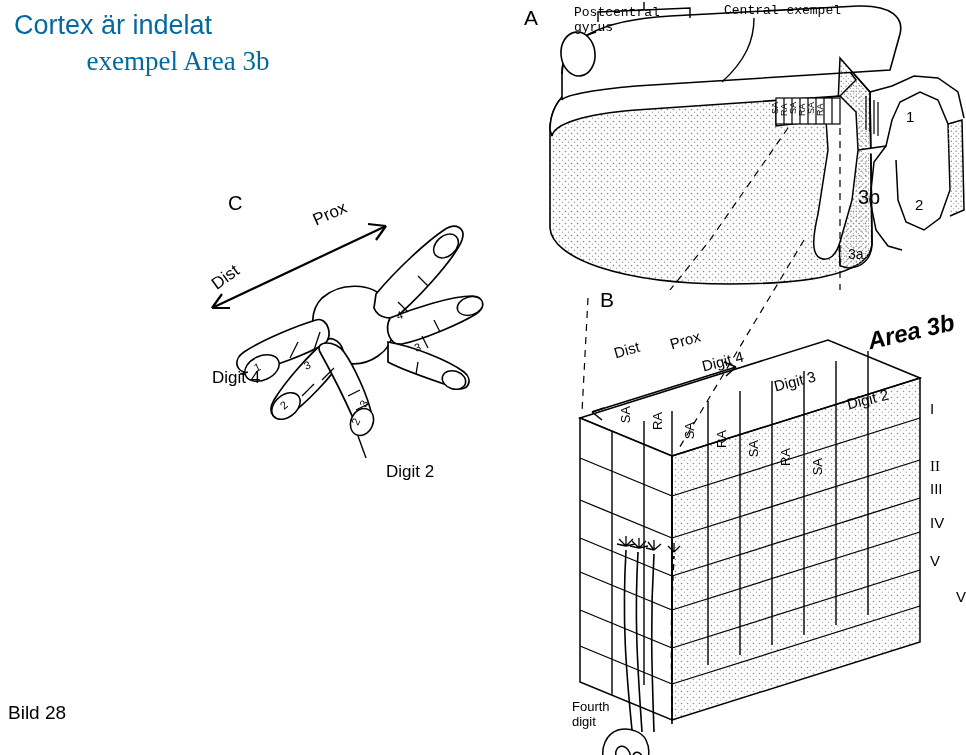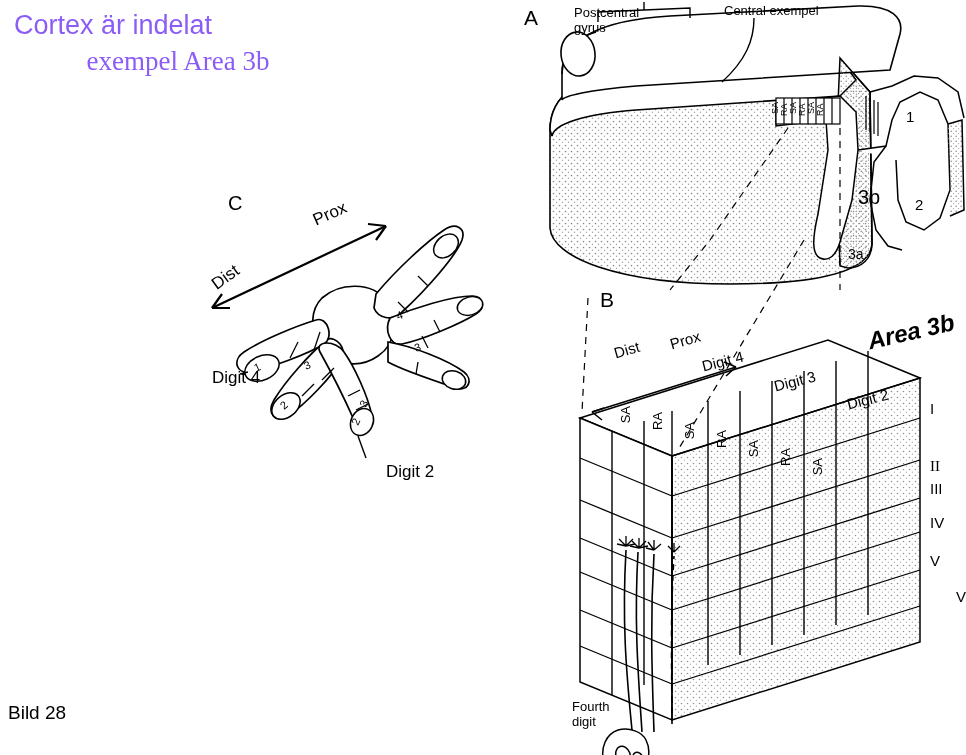--- a/index.html
+++ b/index.html
@@ -18,21 +18,21 @@
   .abs { position: absolute; }
 
   
   #title {
     left: 8px;
     top: 8px;
     width: 340px;
     font-size: 27px;
     line-height: 1.32;
     text-align: center;
-    color: #8b5cf6;
+    color: #0369a1;
   }
   #title .l1 { text-align: left; padding-left: 6px; }
   #title .l2 { text-align: center; }
   #title .l3 { text-align: center; font-family: Liberation Serif, serif; }
 
   
   #slide-label {
     left: 8px;
     top: 702px;
     font-size: 19px;
@@ -42,21 +42,21 @@
   
   .panel-letter {
     font-size: 21px;
     font-family: "Liberation Sans", sans-serif;
   }
   #panel-a-letter { left: 524px; top: 6px; }
   #panel-b-letter { left: 600px; top: 288px; }
   #panel-c-letter { left: 228px; top: 192px; font-size: 20px; }
 
   
-  .lbl { font-size: 13px; line-height: 1.15; }
+  .lbl { font-size: 13px; line-height: 1.15; font-family: Liberation Mono, monospace; }
 
   
   #panelA { left: 540px; top: 0px; width: 426px; height: 290px; }
   #lbl-postcentral { left: 34px; top: 6px; width: 86px; }
   #lbl-central-sulcus { left: 184px; top: 4px; width: 120px; }
   #lbl-3b  { left: 318px; top: 186px; font-size: 20px; }
   #lbl-3a  { left: 308px; top: 246px; font-size: 14px; }
   #lbl-1   { left: 366px; top: 108px; font-size: 15px; }
   #lbl-2   { left: 375px; top: 196px; font-size: 15px; }
 

